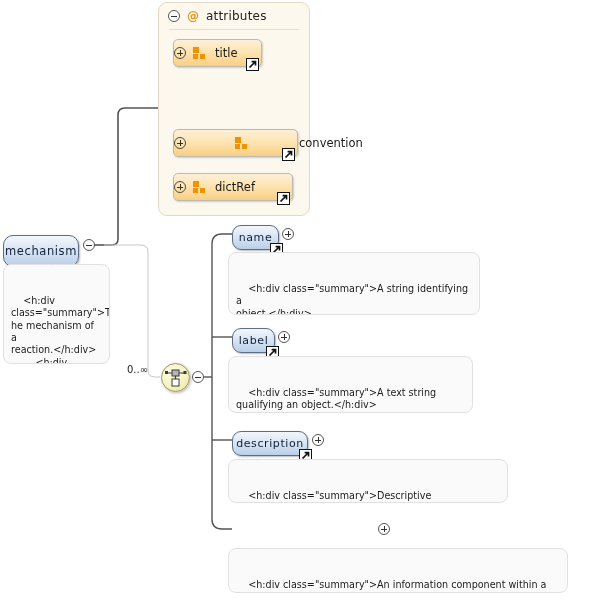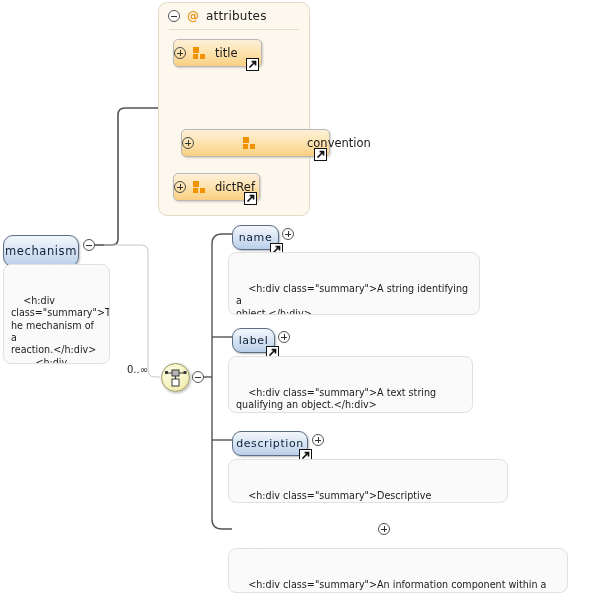--- a/index.html
+++ b/index.html
@@ -163,36 +163,36 @@
         </span>
       <span class="name">title</span>
       <span class="ext">
         <svg width="11" height="11" viewBox="0 0 11 11">
             <path d="M2.5 8.5 L8 3 M4.6 2.6 L8.5 2.6 L8.5 6.5" stroke="#111" stroke-width="1.7" fill="none"></path>
           </svg>
       </span>
     </div>
 
 
-    <div class="attr-item" style="left:22px;top:126px;width:149px;gap:42px;">
+    <div class="attr-item" style="left:14px;top:126px;width:125px;gap:42px;">
       <span class="pm plus"></span>
       <span class="attr-icon">
           <i class="a"></i>
           <i class="b"></i>
           <i class="c"></i>
         </span>
       <span class="name">convention</span>
       <span class="ext">
         <svg width="11" height="11" viewBox="0 0 11 11">
             <path d="M2.5 8.5 L8 3 M4.6 2.6 L8.5 2.6 L8.5 6.5" stroke="#111" stroke-width="1.7" fill="none"></path>
           </svg>
       </span>
     </div>
 
-    <div class="attr-item" style="left:14px;top:170px;width:87px;">
+    <div class="attr-item" style="left:14px;top:170px;width:120px;">
       <span class="pm plus"></span>
       <span class="attr-icon">
           <i class="a"></i>
           <i class="b"></i>
           <i class="c"></i>
         </span>
       <span class="name">dictRef</span>
       <span class="ext">
         <svg width="11" height="11" viewBox="0 0 11 11">
             <path d="M2.5 8.5 L8 3 M4.6 2.6 L8.5 2.6 L8.5 6.5" stroke="#111" stroke-width="1.7" fill="none"></path>

